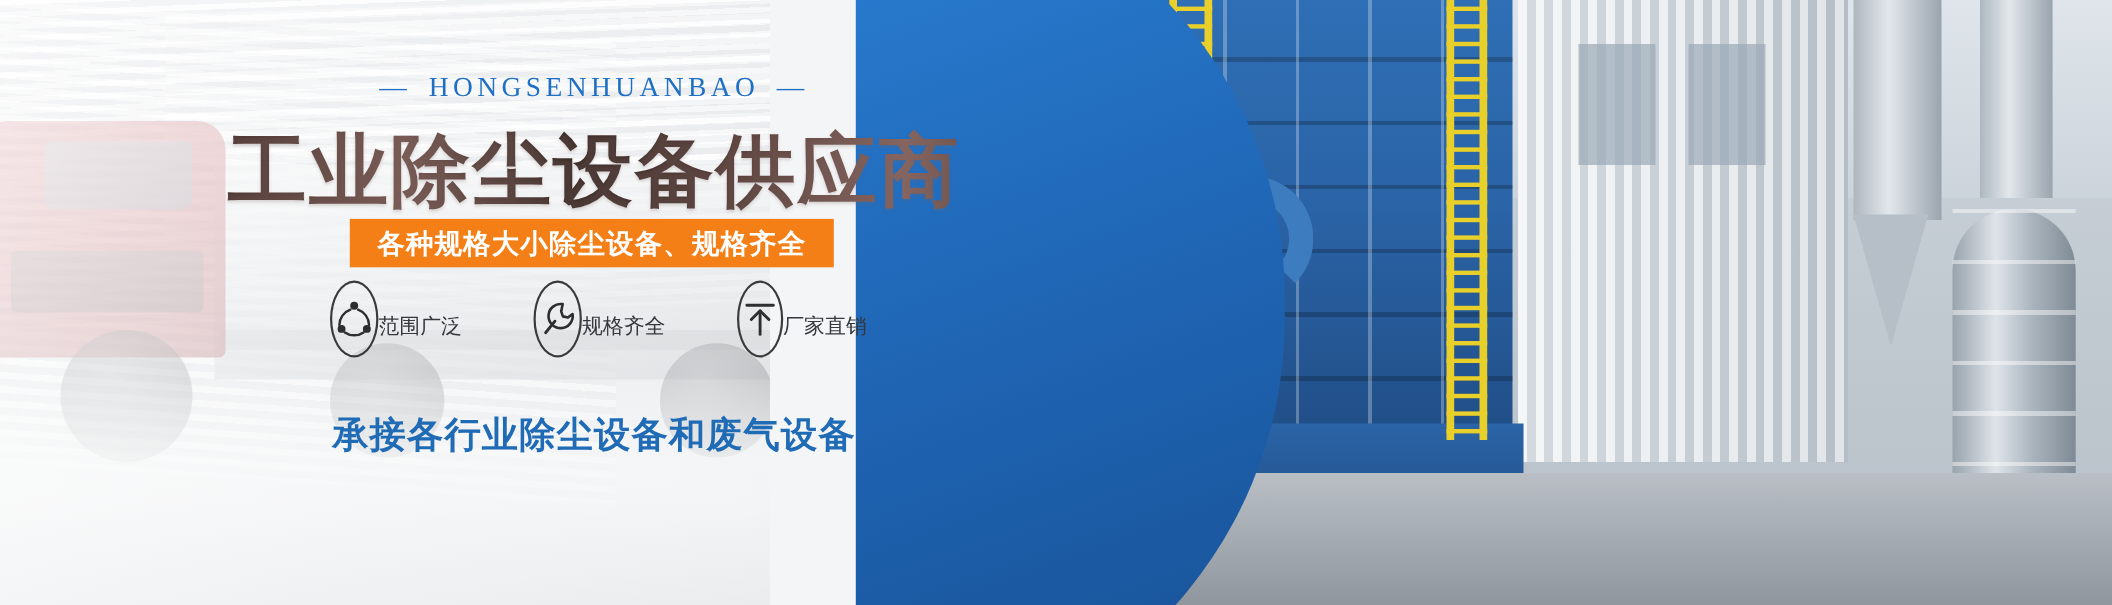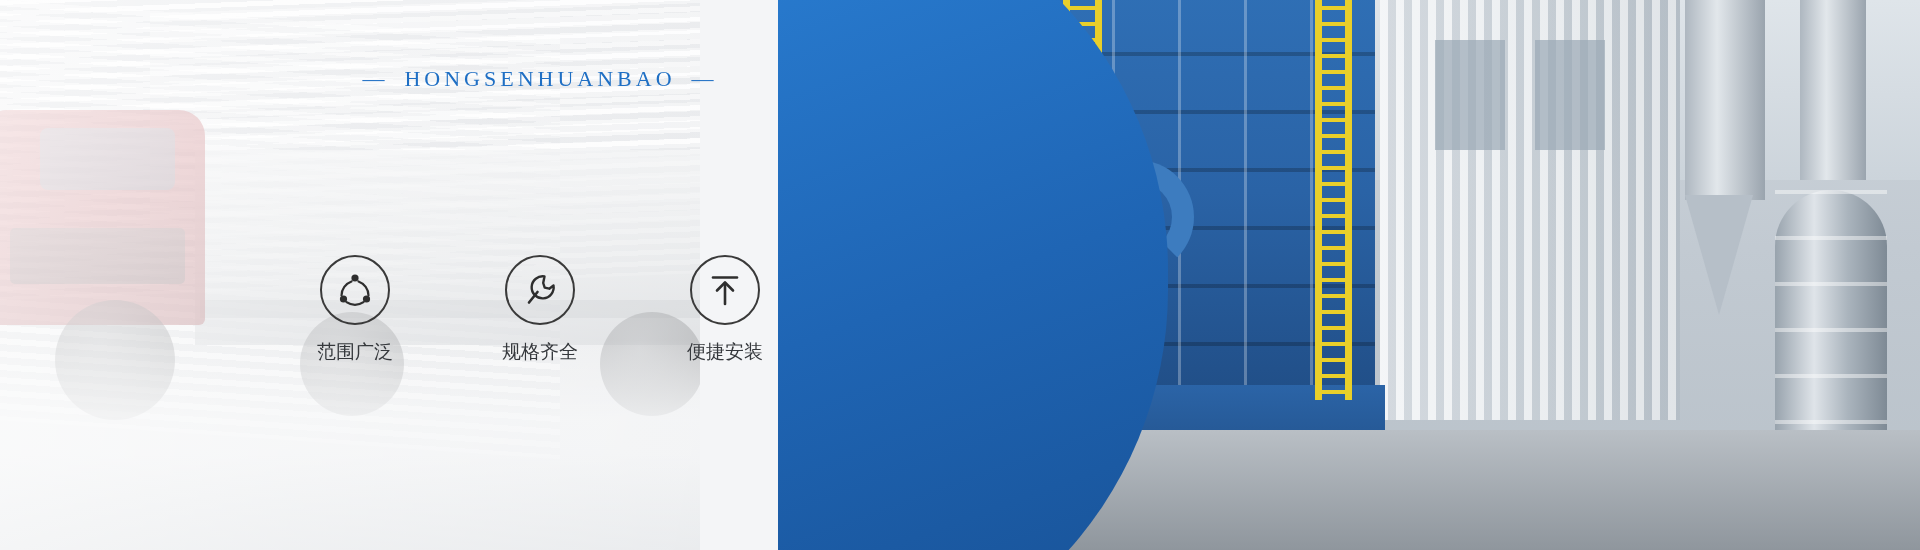--- a/index.html
+++ b/index.html
@@ -119,37 +119,37 @@
     background:linear-gradient(160deg,#2a7fd4 0%,#1f65b4 50%,#174f92 100%);
     border-radius:0 400px 400px 0/0 400px 400px 0;}
   .arc-clip{position:absolute;left:96px;top:0;width:390px;height:800px;
     border-radius:0 400px 400px 0/0 400px 400px 0;overflow:hidden;}
 
   
   .content{position:absolute;left:0;top:0;width:1080px;height:550px;z-index:40;}
 
   .eyebrow{position:absolute;top:66px;left:0;width:1080px;text-align:center;
     font-family:"Liberation Serif","DejaVu Serif",serif;
-    font-size:22px;letter-spacing:4px;color:#1f6fc4;white-space:nowrap;}
+    font-size:25px;letter-spacing:4px;color:#1f6fc4;white-space:nowrap;}
   .eyebrow .dash{display:inline-block;margin:0 16px;color:#1f6fc4;}
 
   .title{position:absolute;top:108px;left:0;width:1080px;text-align:center;
     font-family:"DejaVu Sans","Liberation Sans",sans-serif;
     font-size:72px;font-weight:bold;letter-spacing:2px;white-space:nowrap;
     background:linear-gradient(92deg,#3a2a26 0%,#4a3430 18%,#7a5a54 34%,#3b2b27 48%,#5a403b 62%,#8a6660 76%,#3a2a26 92%);
     -webkit-background-clip:text;background-clip:text;color:transparent;
     text-shadow:0 2px 3px rgba(120,100,95,.25);}
 
   .subbar{position:absolute;top:199px;left:318px;width:440px;height:44px;
     background:#f57f17;display:flex;align-items:center;justify-content:center;}
   .subbar span{color:#ffffff;font-size:25px;font-weight:600;letter-spacing:1px;white-space:nowrap;
     font-family:"DejaVu Sans","Liberation Sans",sans-serif;}
 
   .features{position:absolute;top:255px;left:300px;width:480px;display:flex;justify-content:space-between;}
-  .feat{width:110px;display:flex;flex-direction:column;align-items:center;}
+  .feat{width:110px;display:flex;flex-direction:row;align-items:center;}
   .feat .circle{width:66px;height:66px;border:2.5px solid #3a3a3a;border-radius:50%;
     display:flex;align-items:center;justify-content:center;}
   .feat .flabel{margin-top:14px;font-size:19px;color:#35383c;white-space:nowrap;
     font-family:"DejaVu Sans","Liberation Sans",sans-serif;}
 
   .tagline{position:absolute;top:373px;left:0;width:1080px;text-align:center;
     font-size:33px;font-weight:bold;color:#1f6bb5;letter-spacing:1px;white-space:nowrap;
     font-family:"DejaVu Sans","Liberation Sans",sans-serif;}
 </style>
 </head>
@@ -267,21 +267,25 @@
       <div style="position:absolute;left:-796px;top:120px;width:1125px;height:550px;"></div>
     </div>
   </div>
 
   <div class="content">
 
     <div class="eyebrow">
       <span class="dash">—</span><span>HONGSENHUANBAO</span><span class="dash">—</span>
     </div>
 
-
+    <div class="title">工业除尘设备供应商</div>
+
+    <div class="subbar">
+      <span>各种规格大小除尘设备、规格齐全</span>
+    </div>
 
     <div class="features">
 
       <div class="feat">
         <div class="circle">
           <svg width="40" height="40" viewBox="0 0 40 40" aria-hidden="true">
             <circle cx="20" cy="8" r="3.6" fill="#2e2e2e"></circle>
             <circle cx="8.5" cy="29" r="3.6" fill="#2e2e2e"></circle>
             <circle cx="31.5" cy="29" r="3.6" fill="#2e2e2e"></circle>
             <path d="M6.5 25.5 A15 15 0 0 1 16.5 11.5" fill="none" stroke="#2e2e2e" stroke-width="2.2" stroke-linecap="round"></path>
@@ -304,20 +308,21 @@
       </div>
 
       <div class="feat">
         <div class="circle">
           <svg width="38" height="38" viewBox="0 0 38 38" aria-hidden="true">
             <line x1="7" y1="6.5" x2="31" y2="6.5" stroke="#2e2e2e" stroke-width="2.6" stroke-linecap="round"></line>
             <line x1="19" y1="12" x2="19" y2="33" stroke="#2e2e2e" stroke-width="2.6" stroke-linecap="round"></line>
             <path d="M11 19.5 L19 11.5 L27 19.5" fill="none" stroke="#2e2e2e" stroke-width="2.6" stroke-linecap="round" stroke-linejoin="round"></path>
           </svg>
         </div>
-        <div class="flabel">便捷安装</div>
+        <div class="flabel">厂家直销</div>
       </div>
 
     </div>
 
+    <div class="tagline">承接各行业除尘设备和废气设备</div>
 
   </div>
 </div>
 
 </body></html>

